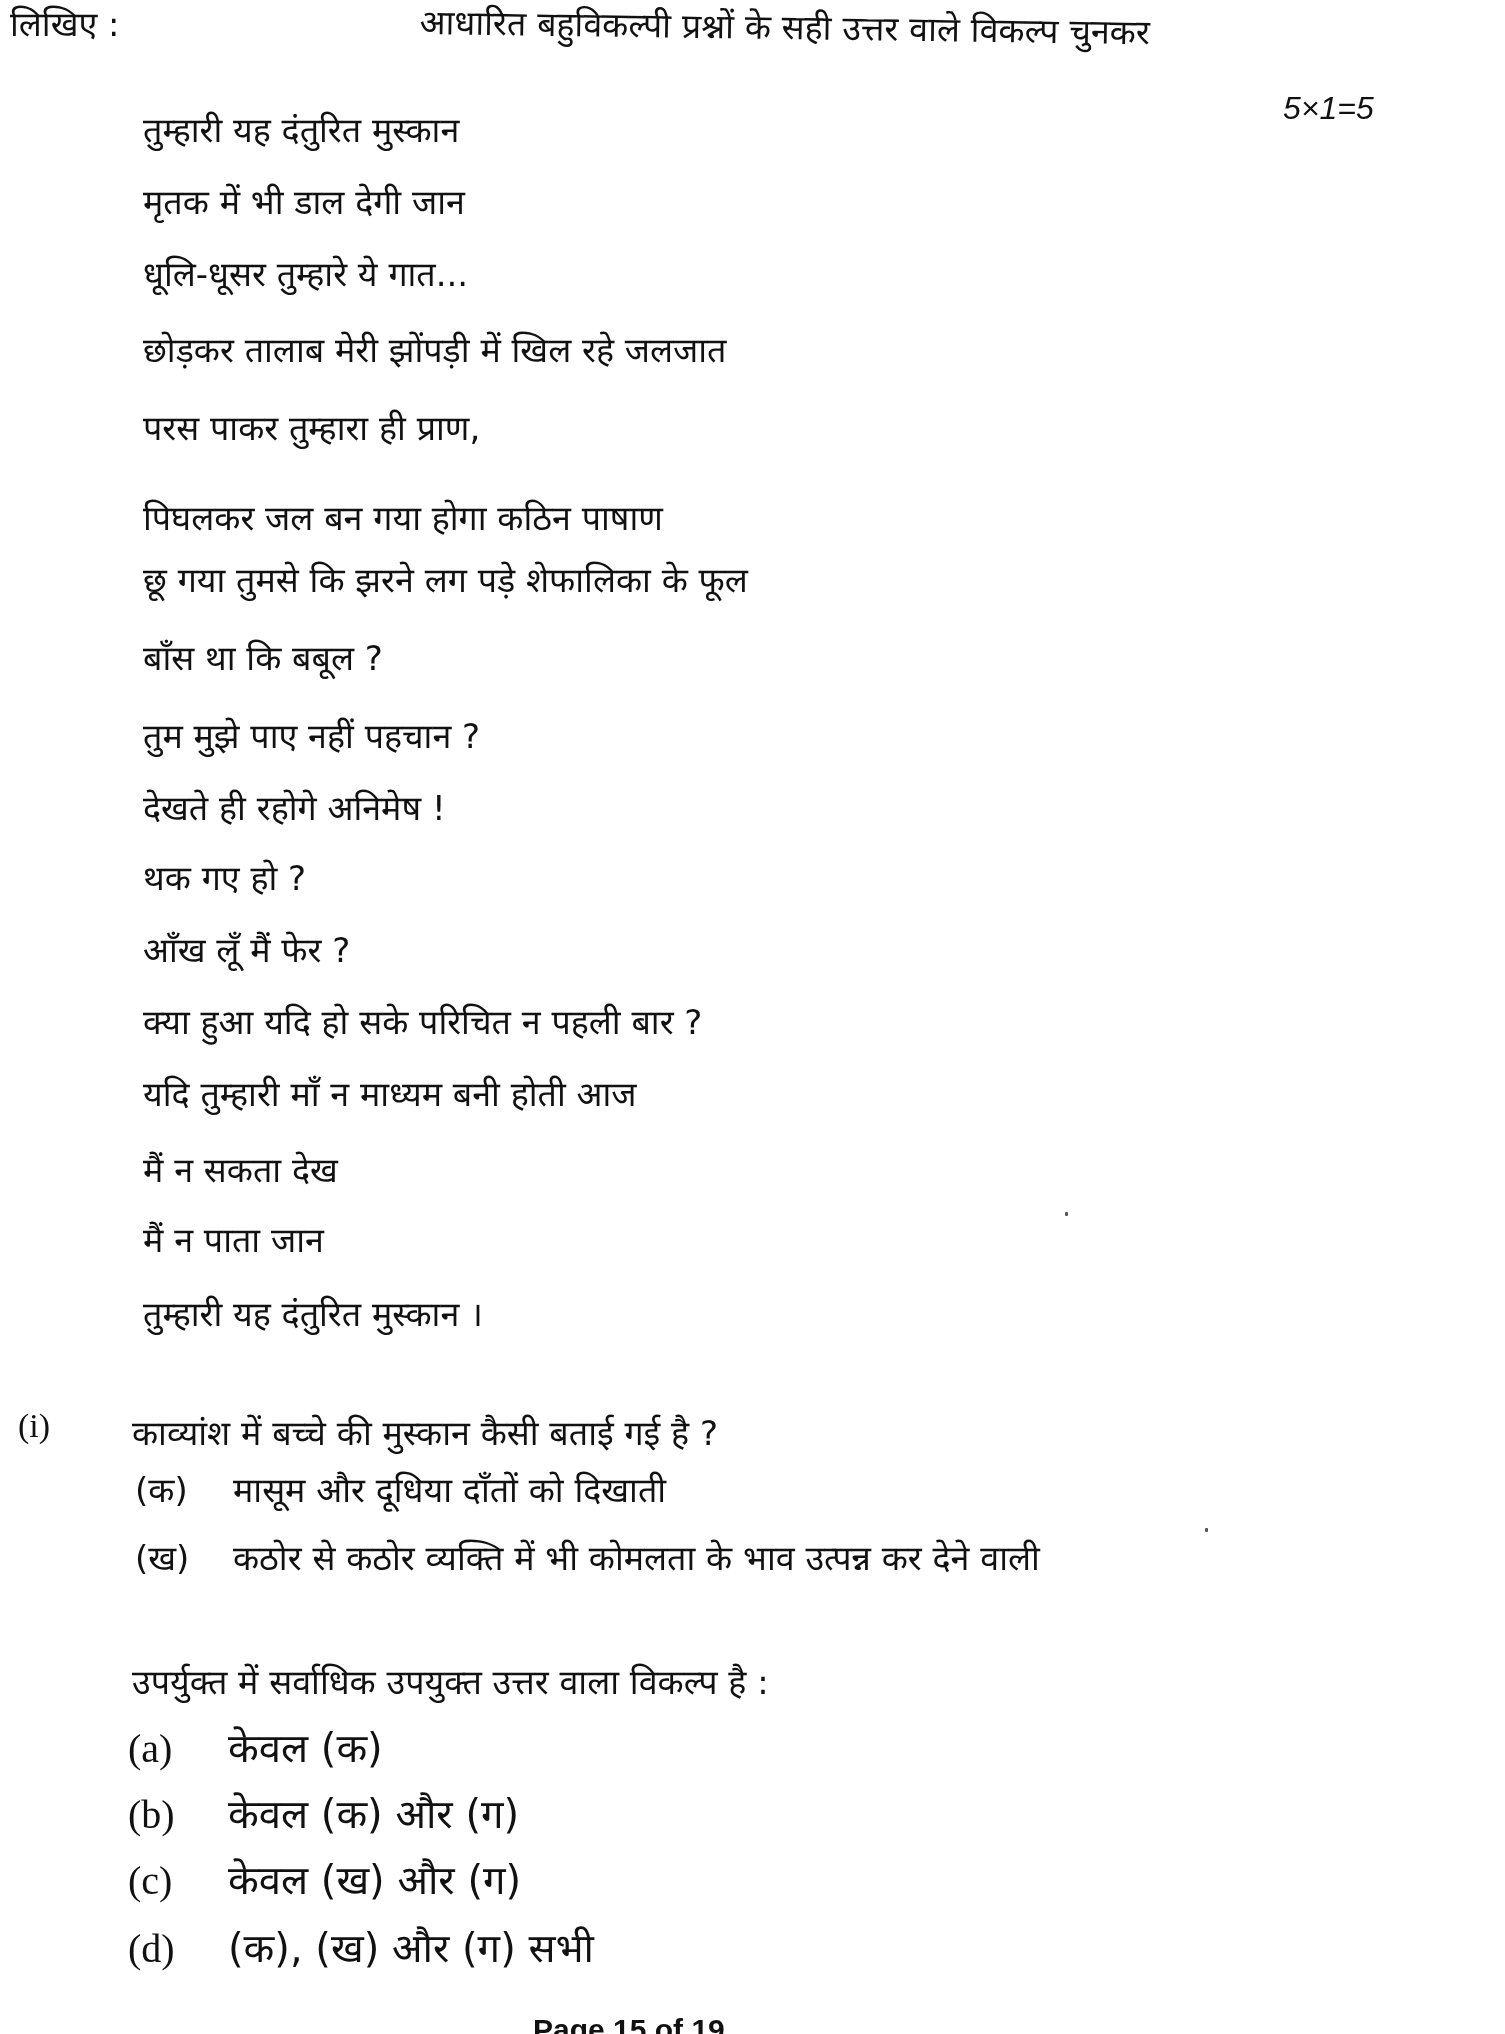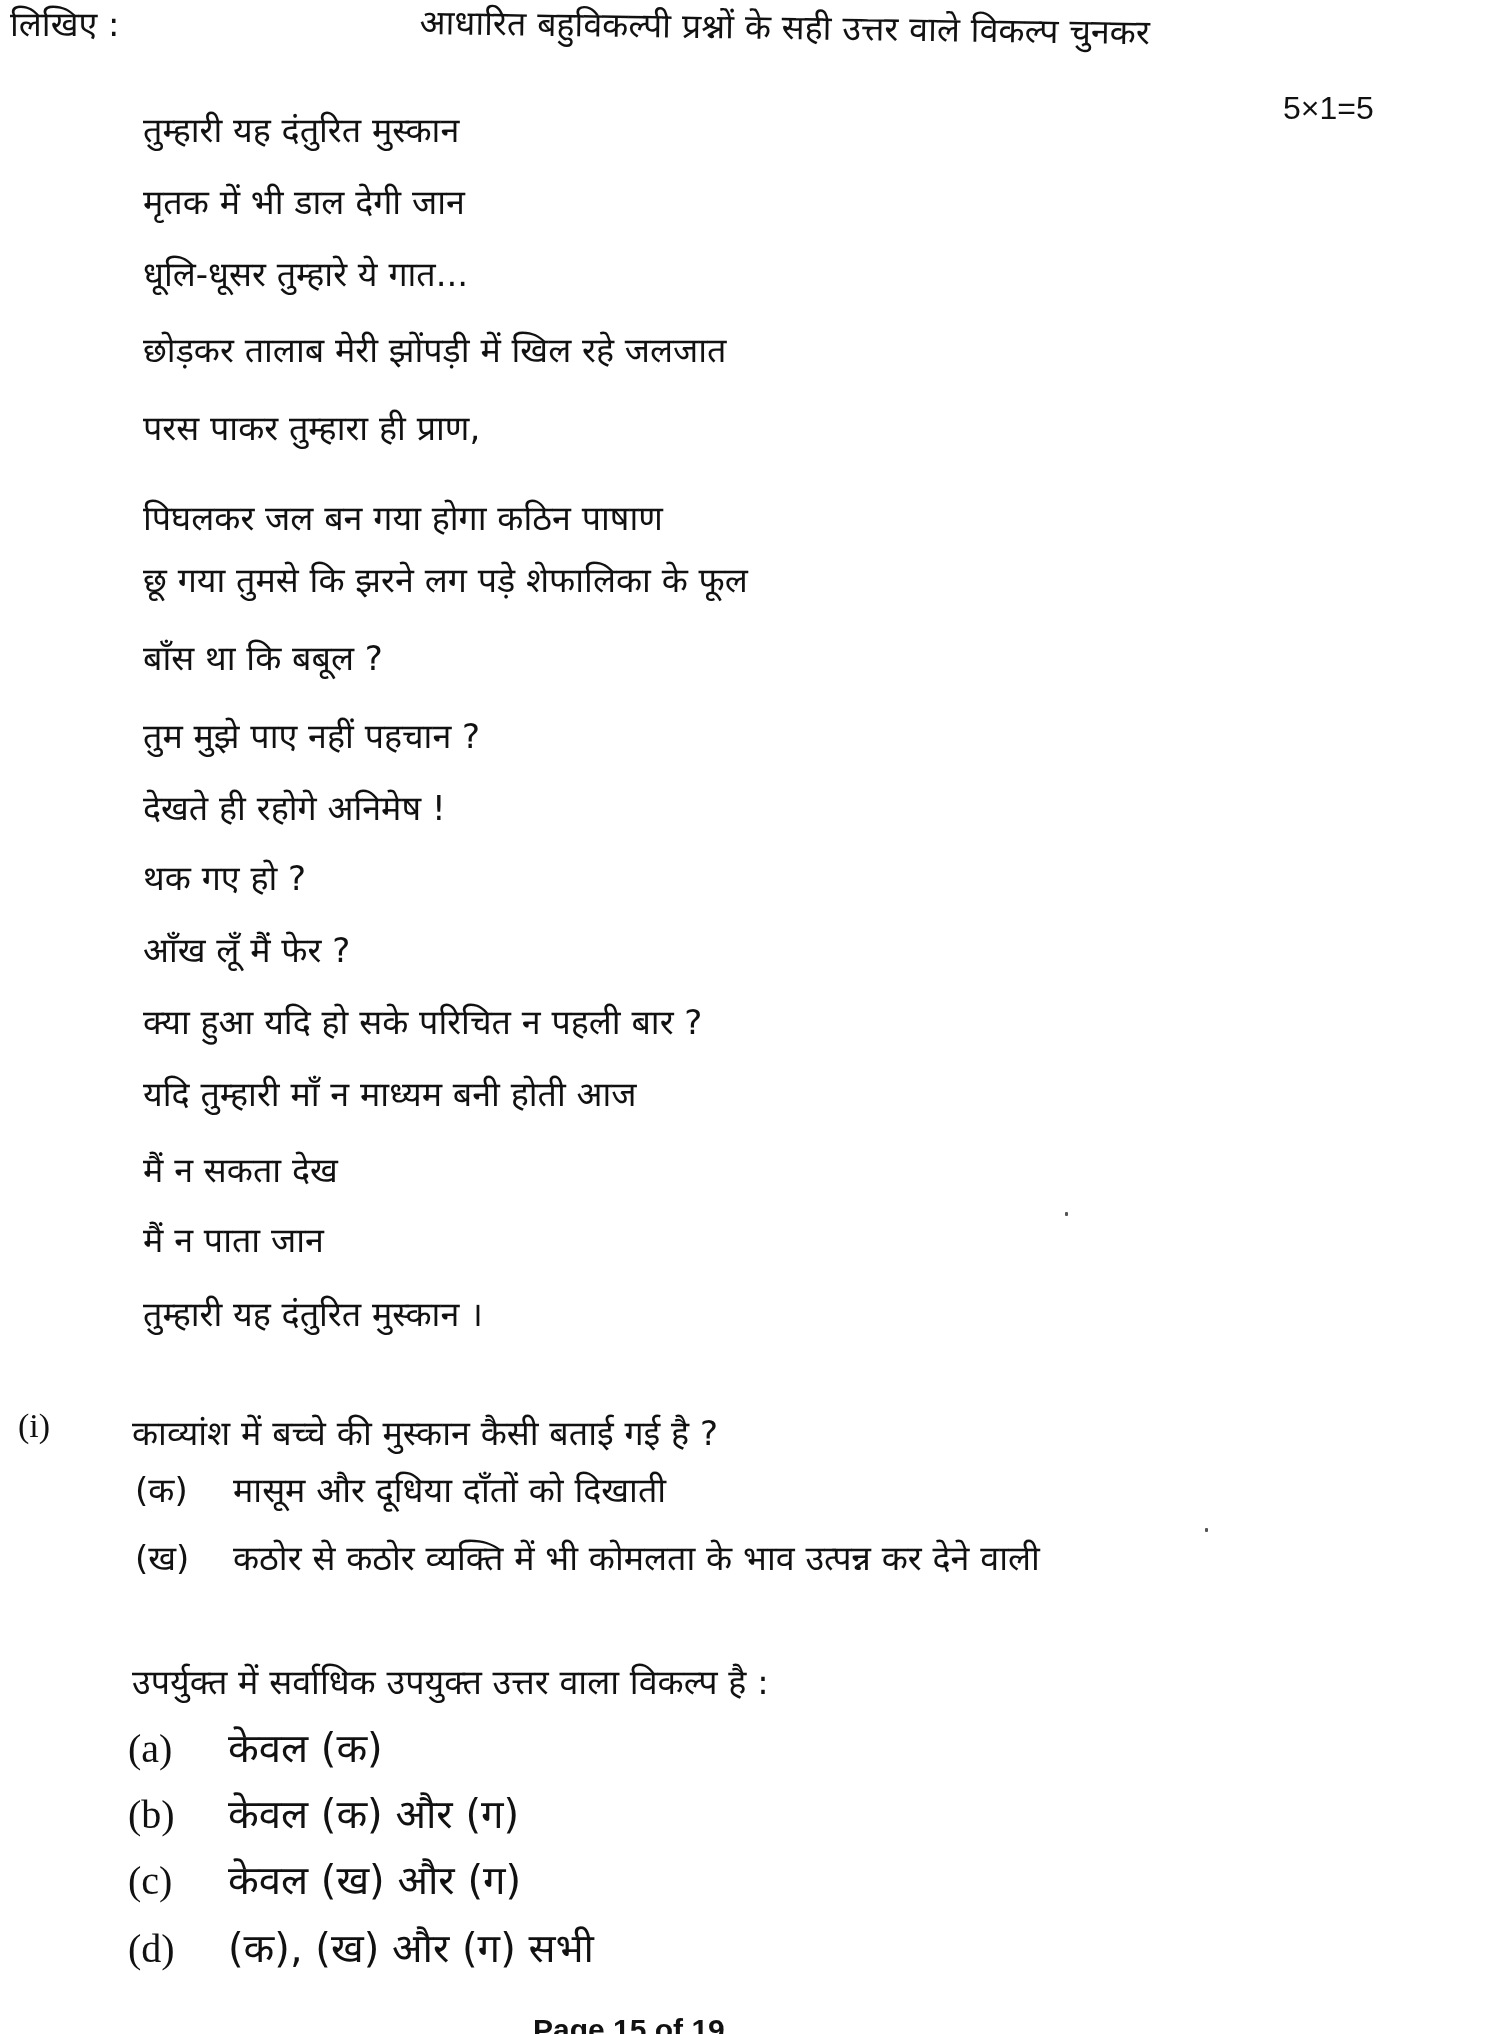--- a/index.html
+++ b/index.html
@@ -2,21 +2,21 @@
 <html><head>
   <meta charset="utf-8">
   <style>
     html, body { margin: 0; padding: 0; background: #ffffff; }
     body { width: 1505px; height: 2034px; position: relative; overflow: hidden;
            font-family: "DejaVu Sans", sans-serif; color: #111111; }
     .page { position: absolute; left: 0; top: 0; width: 1505px; height: 2034px; }
     .txt { position: absolute; white-space: nowrap; font-size: 34px; line-height: 44px; }
     .hdr-left { left: 10px; top: 2px; }
     .hdr-right { left: 420px; top: 0px; transform: rotate(0.8deg); transform-origin: left top; }
-    .marks { left: 1283px; top: 86px; font-family: "Liberation Sans", sans-serif; font-size: 32px; }
+    .marks { left: 1283px; top: 86px; font-family: "Liberation Sans", sans-serif; font-style: italic; font-size: 32px; }
     .poem { position: absolute; left: 135px; top: 100px; }
     .poem-line { position: absolute; left: 0; white-space: nowrap; font-size: 34px; line-height: 44px; margin-left: 8px; }
     .q-num { left: 18px; top: 1404px; font-family: "Liberation Serif", serif; font-size: 34px; }
     .q-text { left: 132px; top: 1404px; margin-top: 7px; }
     .sub { position: absolute; left: 135px; white-space: nowrap; font-size: 34px; line-height: 44px; }
     .sub .lbl { display: inline-block; width: 98px; }
     .prompt { left: 132px; top: 1660px; }
     .opt { position: absolute; left: 128px; white-space: nowrap; font-size: 40px; line-height: 44px; }
     .opt .lbl { display: inline-block; width: 100px; font-family: "Liberation Serif", serif; }
     .footer { left: 533px; top: 2008px; font-family: "Liberation Sans", sans-serif; font-weight: bold; font-size: 30px; }

